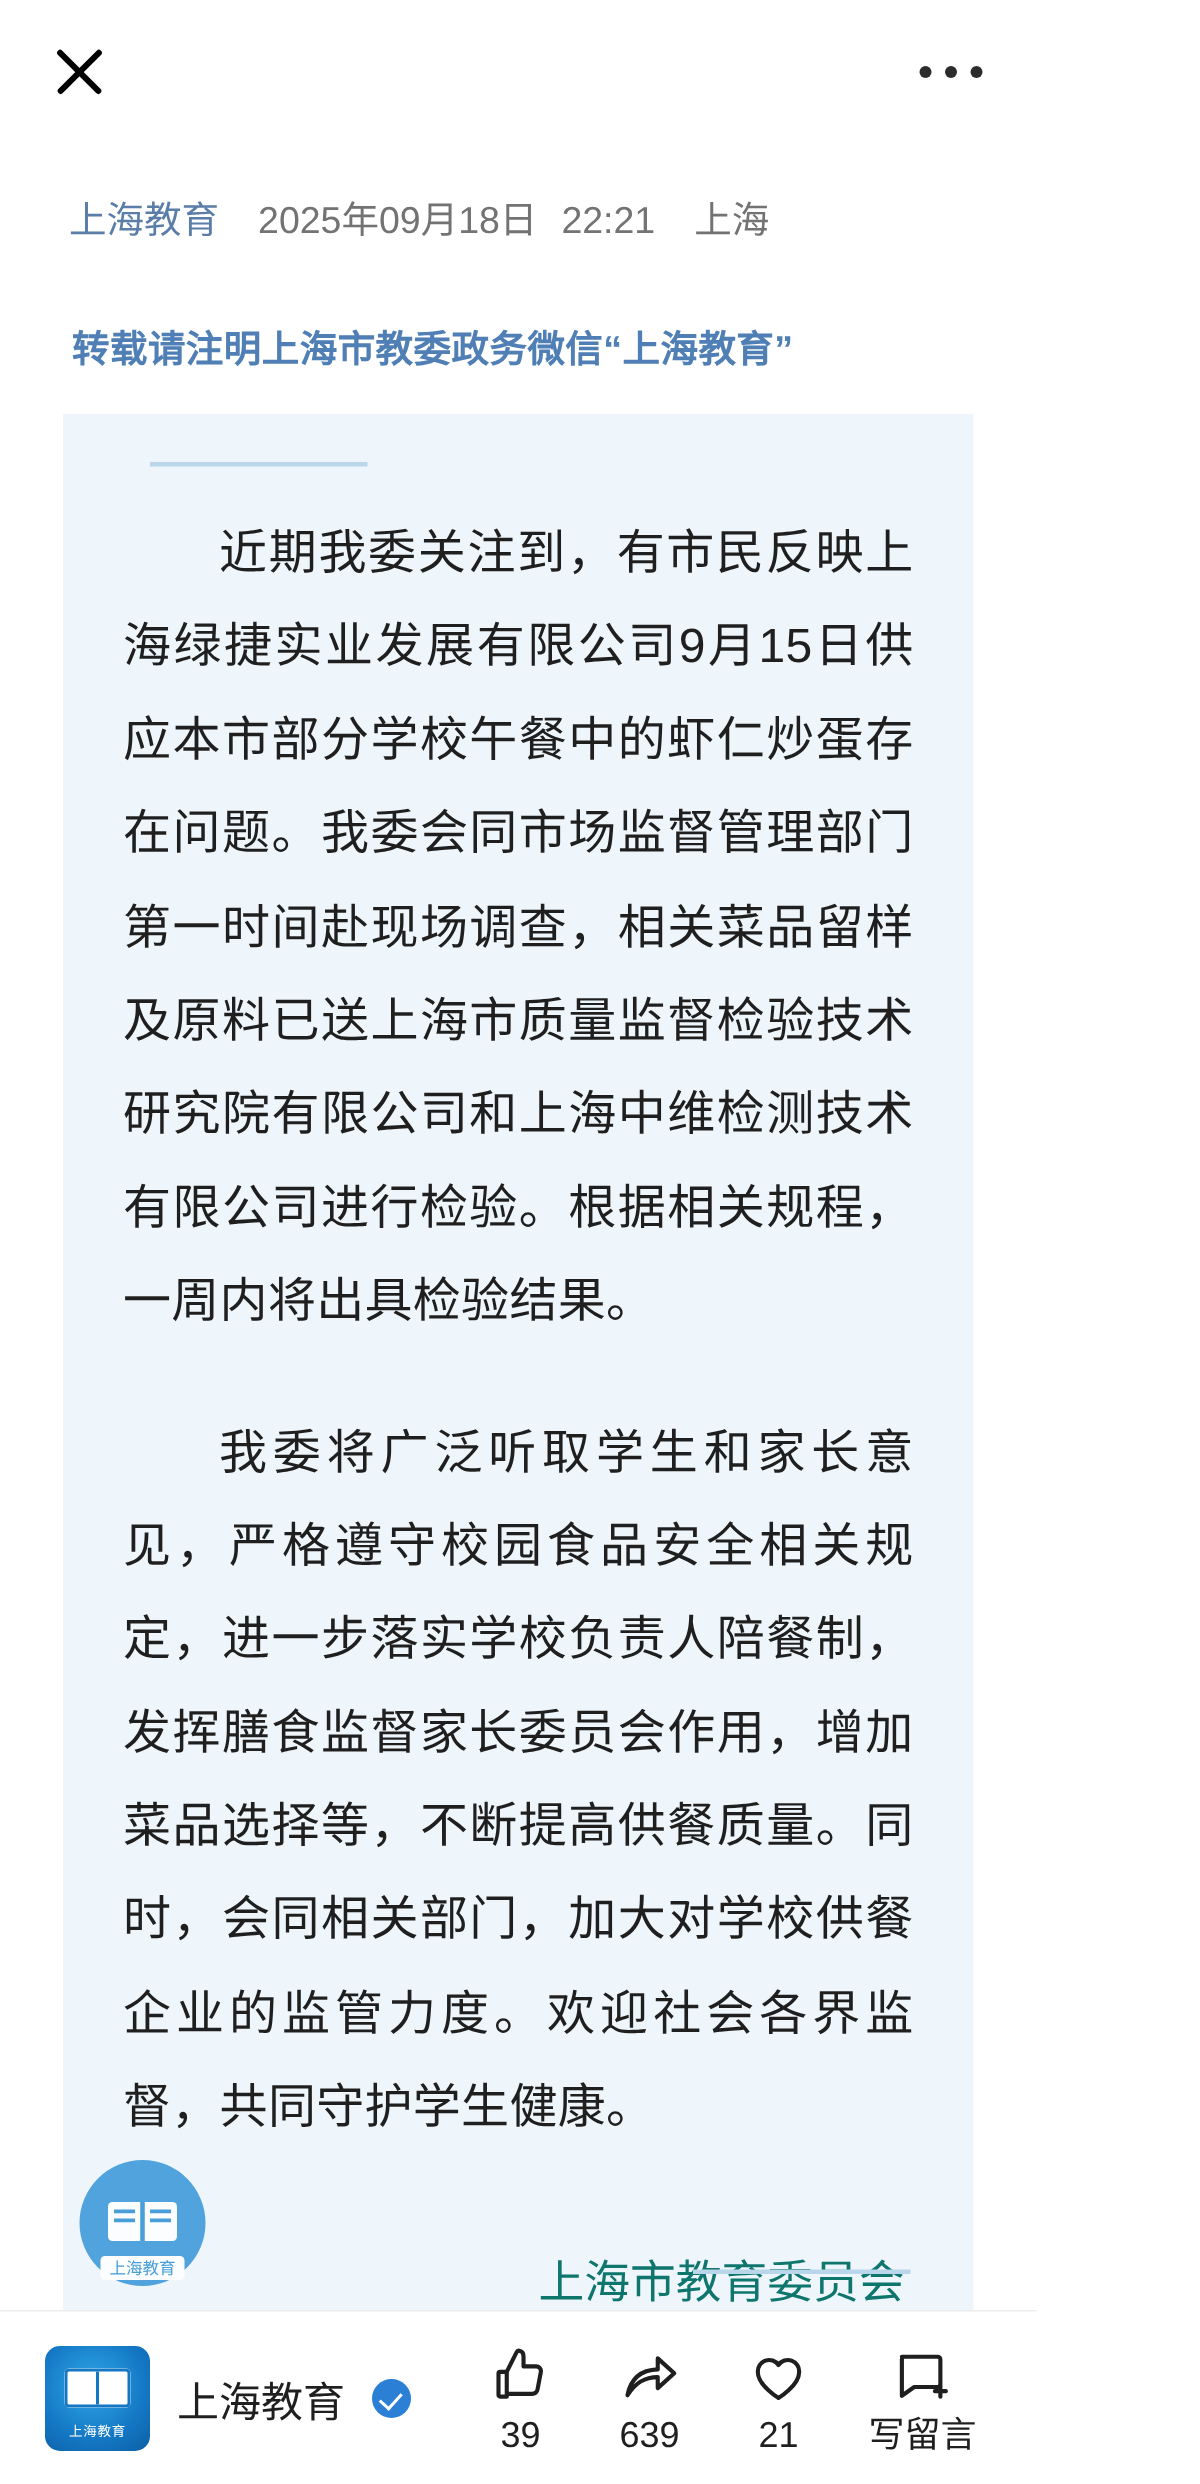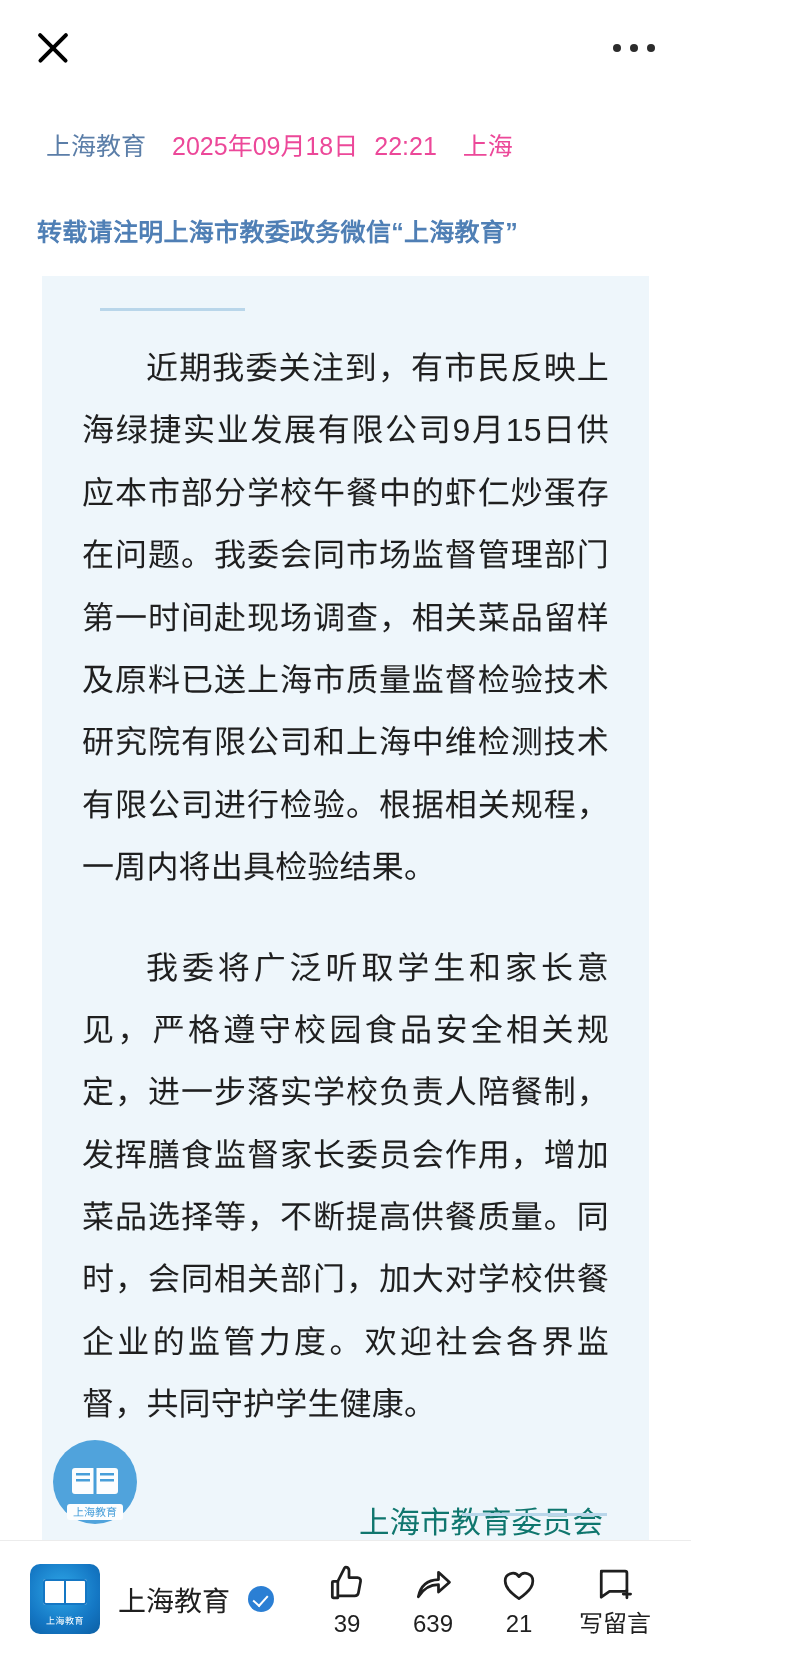--- a/index.html
+++ b/index.html
@@ -65,28 +65,28 @@
     align-items: baseline;
     font-size: 25px;
     white-space: nowrap;
   }
   .meta .account {
     color: #5b7ea8;
     margin-right: 26px;
     cursor: pointer;
   }
   .meta .date, .meta .time, .meta .loc {
-    color: #ec4899;
+    color: #737373;
   }
   .meta .date { margin-right: 16px; }
   .meta .time { margin-right: 26px; }
 
   
   .notice {
-    padding: 50px 48px 0 37px;
+    padding: 50px 48px 0 48px;
     font-size: 25px;
     font-weight: 700;
     color: #4f7fb5;
     letter-spacing: 0.3px;
   }
 
   
   .card {
     margin: 28px 42px 0 42px;
     background: #eef6fb;

